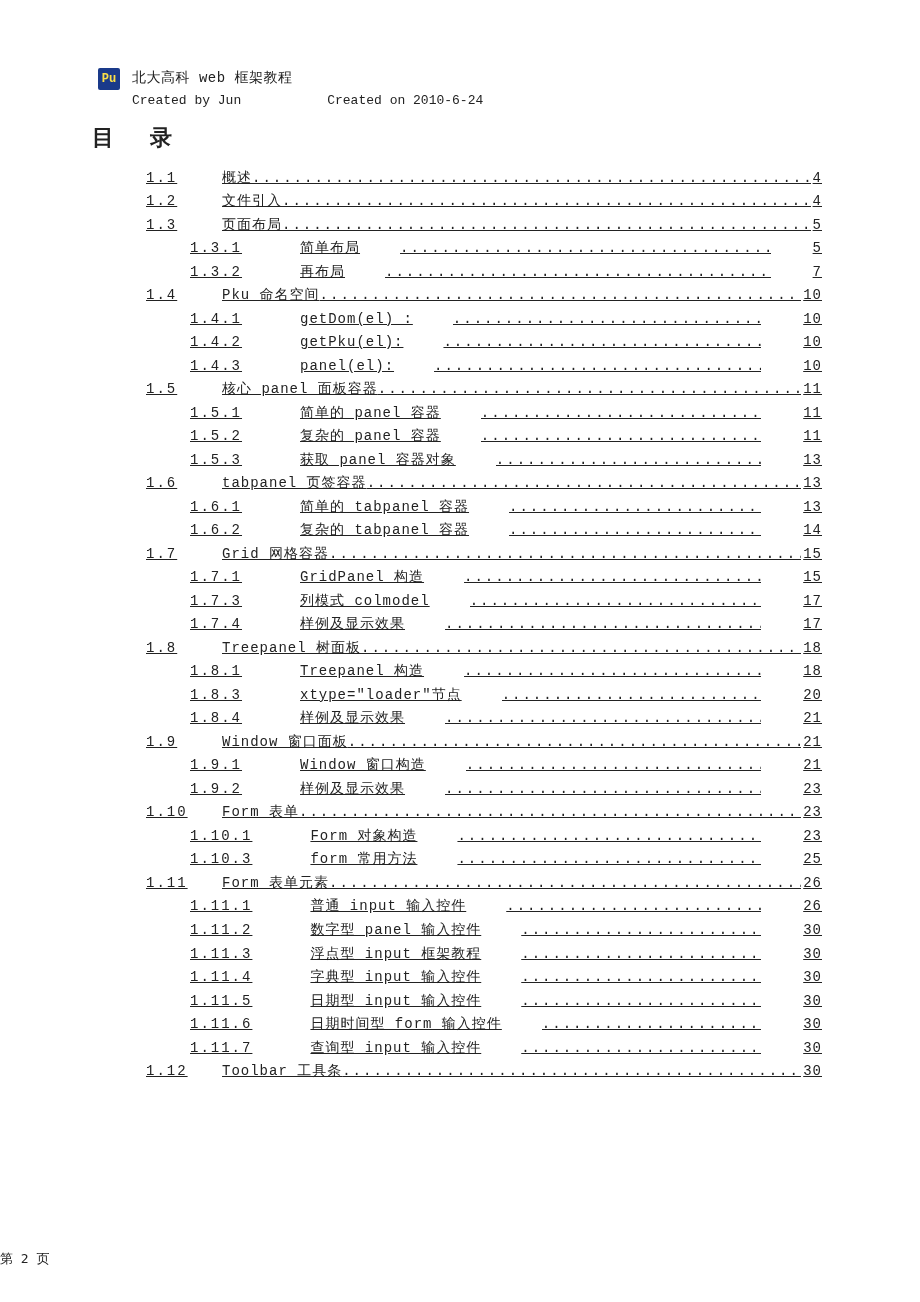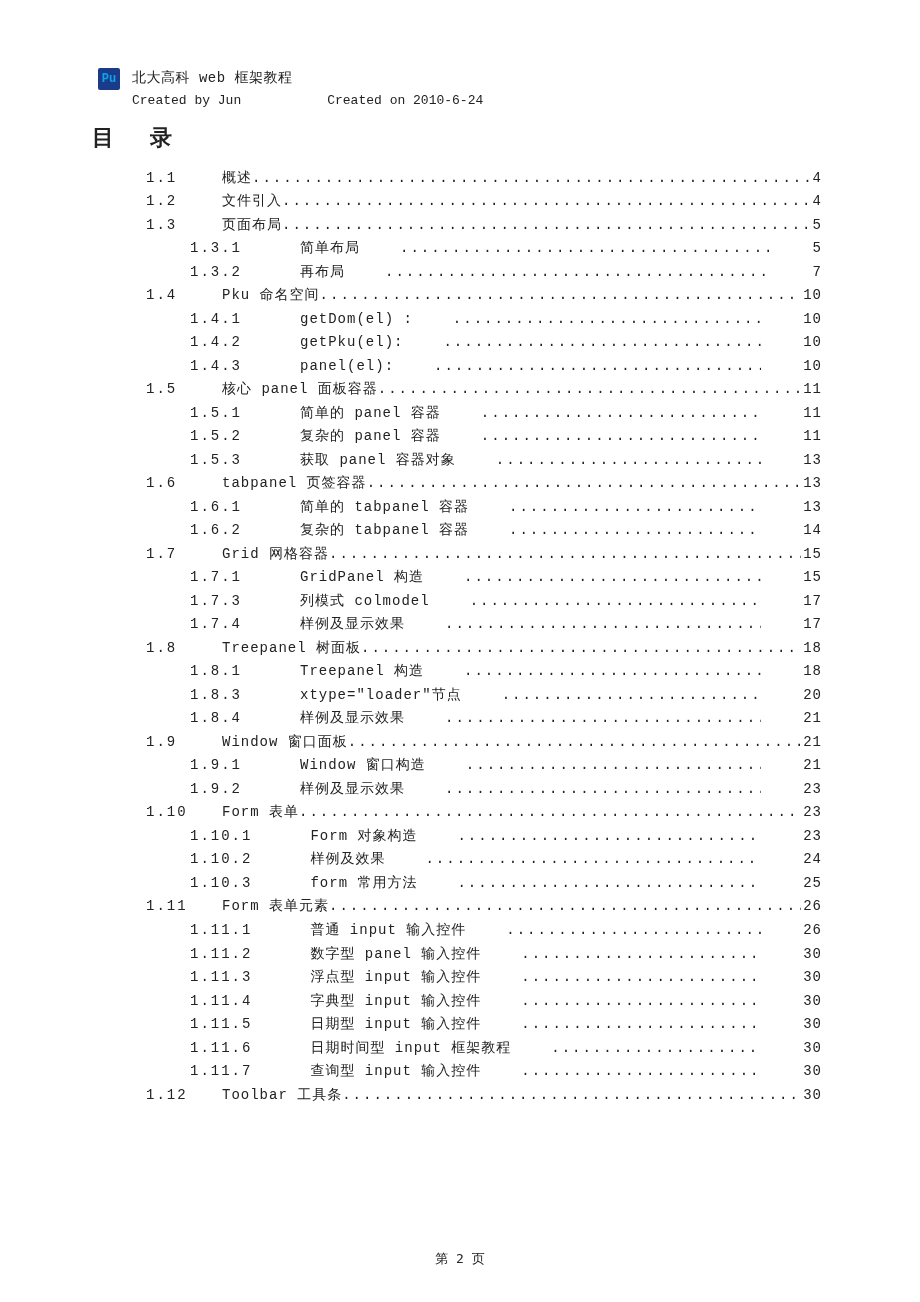--- a/index.html
+++ b/index.html
@@ -18,21 +18,21 @@
   }
   .header-row {
     display: flex;
     align-items: flex-start;
     gap: 12px;
   }
   .logo {
     width: 22px;
     height: 22px;
     background: #1a3a8a;
-    color: #0ea5e9;
+    color: #fde047;
     font-family: "Courier New", monospace;
     font-size: 12px;
     font-weight: bold;
     display: flex;
     align-items: center;
     justify-content: center;
     border-radius: 2px;
     flex-shrink: 0;
   }
   .header-text {
@@ -50,20 +50,21 @@
   .toc-title {
     font-size: 22px;
     font-weight: bold;
     letter-spacing: 36px;
     margin: 12px 0 14px -6px;
   }
   .toc {
     font-family: "Courier New", "SimSun", monospace;
     font-size: 14px;
     line-height: 1.68;
+    text-decoration: underline;
   }
   .toc-row {
     display: flex;
     white-space: nowrap;
     align-items: baseline;
   }
   .toc-row.level1 { padding-left: 48px; }
   .toc-row.level2 { padding-left: 92px; gap: 40px; }
   .num {
     font-family: "Courier New", monospace;
@@ -90,21 +91,20 @@
   .pg {
     font-family: "Courier New", monospace;
     letter-spacing: 1px;
     flex-shrink: 0;
     padding-left: 2px;
   }
   .footer {
     position: absolute;
     left: 0; right: 0;
     bottom: 34px;
-    text-align: center;
     font-size: 13px;
     font-family: "SimSun", monospace;
   }
 </style>
 </head>
 <body>
 
 <div class="page">
 
   <div class="header-row">
@@ -289,26 +289,20 @@
         <span class="dots"></span>
         <span class="pg">23</span>
       </div>
       <div class="toc-row level2">
         <span class="num">1.10.1</span>
         <span class="label">Form 对象构造</span>
         <span class="dots"></span>
         <span class="pg">23</span>
       </div>
       <div class="toc-row level2">
-        <span class="num">1.10.2</span>
-        <span class="label">样例及效果</span>
-        <span class="dots"></span>
-        <span class="pg">24</span>
-      </div>
-      <div class="toc-row level2">
         <span class="num">1.10.3</span>
         <span class="label">form 常用方法</span>
         <span class="dots"></span>
         <span class="pg">25</span>
       </div>
       <div class="toc-row level1">
         <span class="num num-l1">1.11</span>
         <span class="label">Form 表单元素</span>
         <span class="dots"></span>
         <span class="pg">26</span>
@@ -320,39 +314,39 @@
         <span class="pg">26</span>
       </div>
       <div class="toc-row level2">
         <span class="num">1.11.2</span>
         <span class="label">数字型 panel 输入控件</span>
         <span class="dots"></span>
         <span class="pg">30</span>
       </div>
       <div class="toc-row level2">
         <span class="num">1.11.3</span>
-        <span class="label">浮点型 input 输入控件</span>
+        <span class="label">浮点型 input 框架教程</span>
         <span class="dots"></span>
         <span class="pg">30</span>
       </div>
       <div class="toc-row level2">
         <span class="num">1.11.4</span>
         <span class="label">字典型 input 输入控件</span>
         <span class="dots"></span>
         <span class="pg">30</span>
       </div>
       <div class="toc-row level2">
         <span class="num">1.11.5</span>
         <span class="label">日期型 input 输入控件</span>
         <span class="dots"></span>
         <span class="pg">30</span>
       </div>
       <div class="toc-row level2">
         <span class="num">1.11.6</span>
-        <span class="label">日期时间型 input 框架教程</span>
+        <span class="label">日期时间型 form 输入控件</span>
         <span class="dots"></span>
         <span class="pg">30</span>
       </div>
       <div class="toc-row level2">
         <span class="num">1.11.7</span>
         <span class="label">查询型 input 输入控件</span>
         <span class="dots"></span>
         <span class="pg">30</span>
       </div>
       <div class="toc-row level1">

